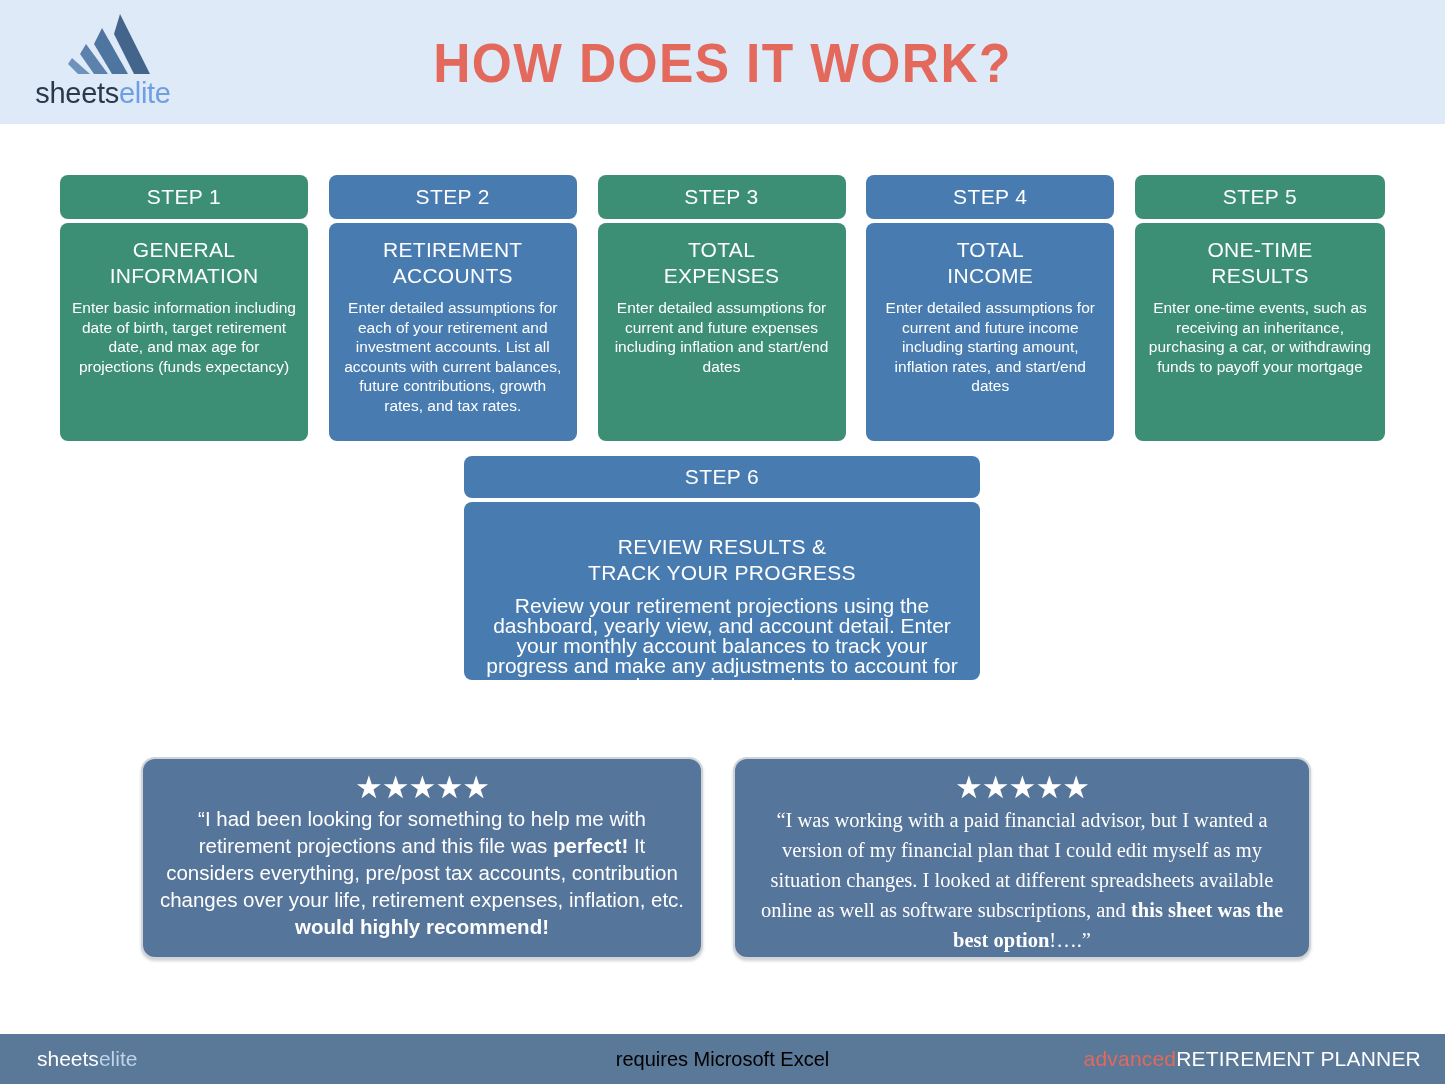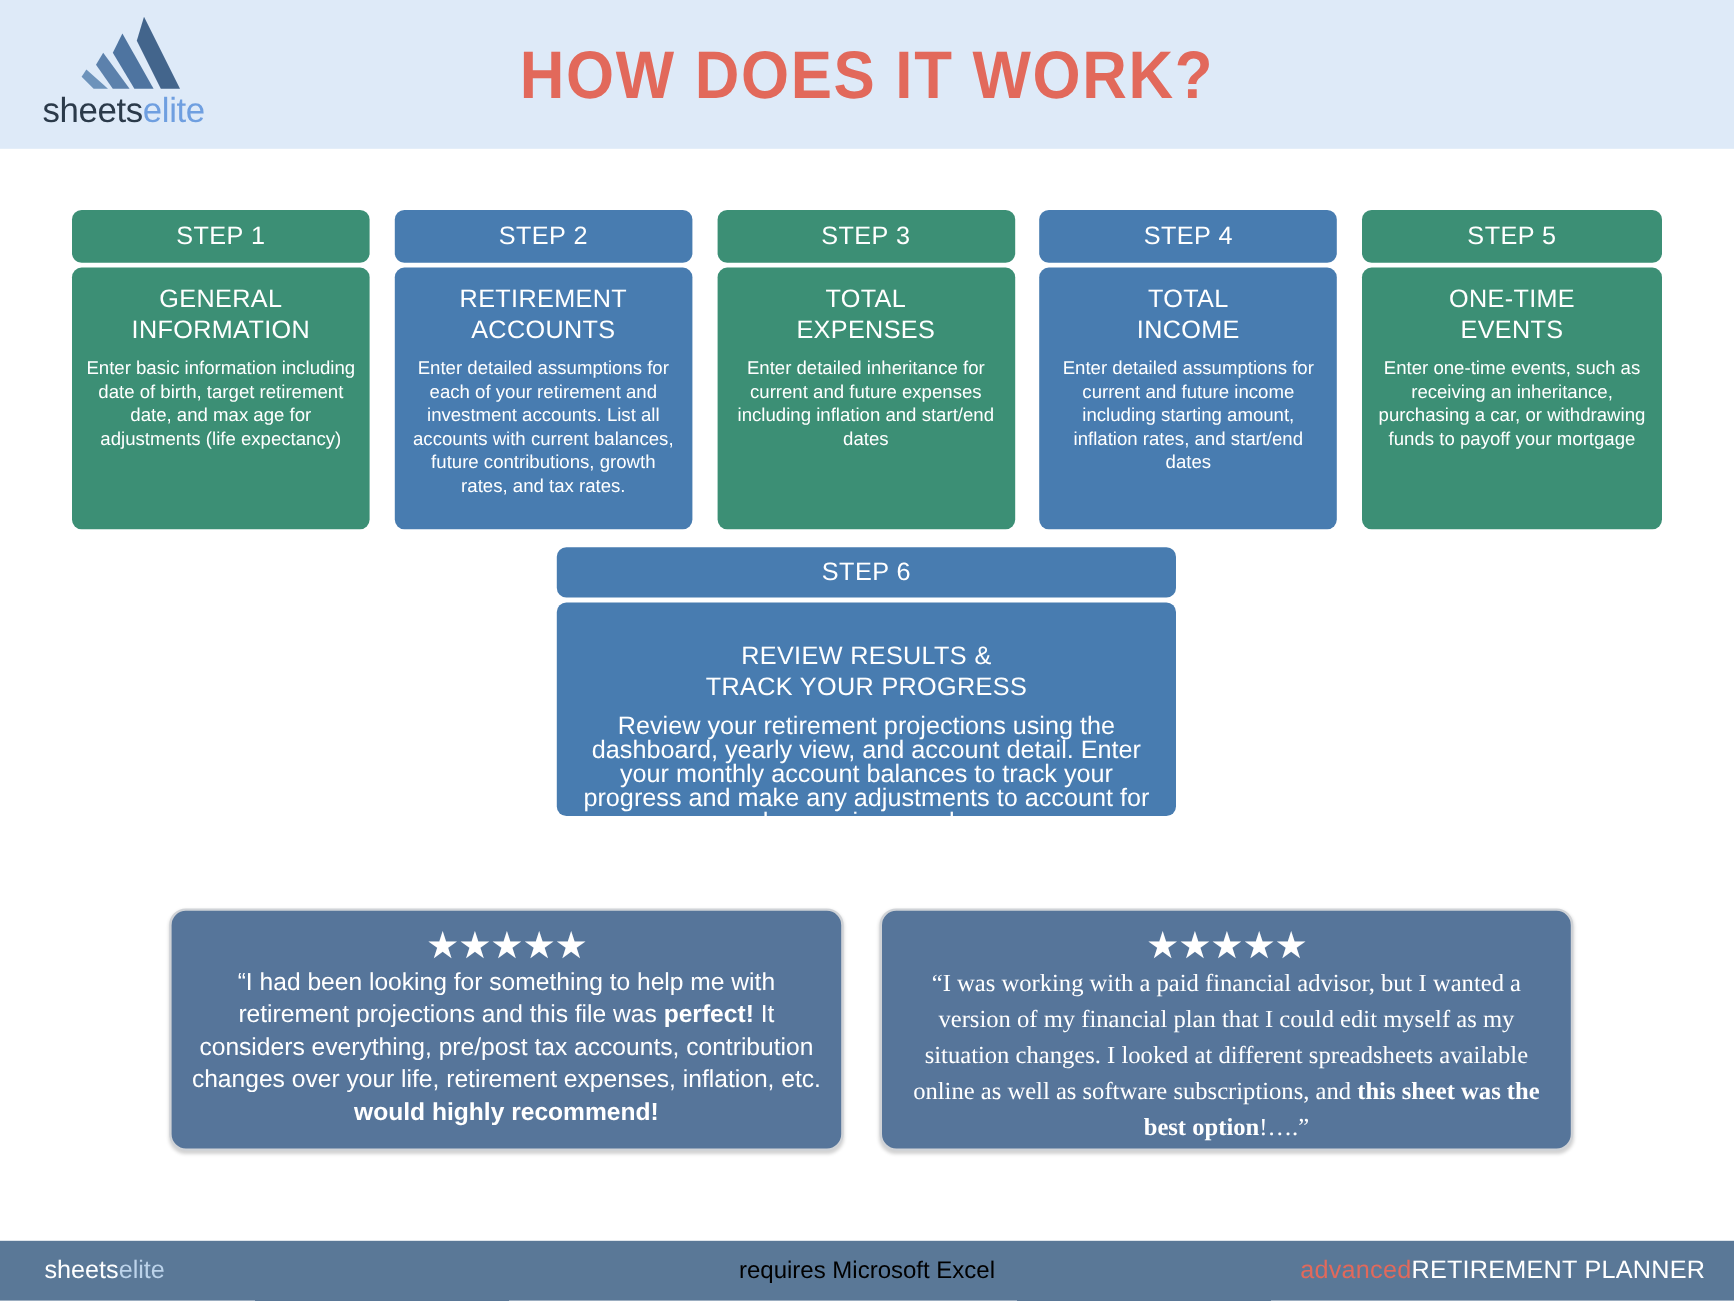--- a/index.html
+++ b/index.html
@@ -199,56 +199,56 @@
     <div class="header-title">HOW DOES IT WORK?</div>
   </div>
 
   <div class="steps-row">
 
     <div class="step-card green">
       <div class="step-head">STEP 1</div>
       <div class="step-body">
         <div class="step-title">GENERAL
 INFORMATION</div>
-        <div class="step-desc">Enter basic information including date of birth, target retirement date, and max age for adjustments (life expectancy)</div>
+        <div class="step-desc">Enter basic information including date of birth, target retirement date, and max age for projections (funds expectancy)</div>
       </div>
     </div>
 
     <div class="step-card blue">
       <div class="step-head">STEP 2</div>
       <div class="step-body">
         <div class="step-title">RETIREMENT
 ACCOUNTS</div>
         <div class="step-desc">Enter detailed assumptions for each of your retirement and investment accounts.  List all accounts with current balances, future contributions, growth rates, and tax rates.</div>
       </div>
     </div>
 
     <div class="step-card green">
       <div class="step-head">STEP 3</div>
       <div class="step-body">
         <div class="step-title">TOTAL
 EXPENSES</div>
-        <div class="step-desc">Enter detailed inheritance for current and future expenses including inflation and start/end dates</div>
+        <div class="step-desc">Enter detailed assumptions for current and future expenses including inflation and start/end dates</div>
       </div>
     </div>
 
     <div class="step-card blue">
       <div class="step-head">STEP 4</div>
       <div class="step-body">
         <div class="step-title">TOTAL
 INCOME</div>
         <div class="step-desc">Enter detailed assumptions for current and future income including starting amount, inflation rates, and start/end dates</div>
       </div>
     </div>
 
     <div class="step-card green wide">
       <div class="step-head">STEP 5</div>
       <div class="step-body">
         <div class="step-title">ONE-TIME
-EVENTS</div>
+RESULTS</div>
         <div class="step-desc">Enter one-time events, such as receiving an inheritance, purchasing a car, or withdrawing funds to payoff your mortgage</div>
       </div>
     </div>
 
   </div>
 
   <div class="step6 blue">
     <div class="step-head">STEP 6</div>
     <div class="step-body">
       <div class="step-title">REVIEW RESULTS &amp;

